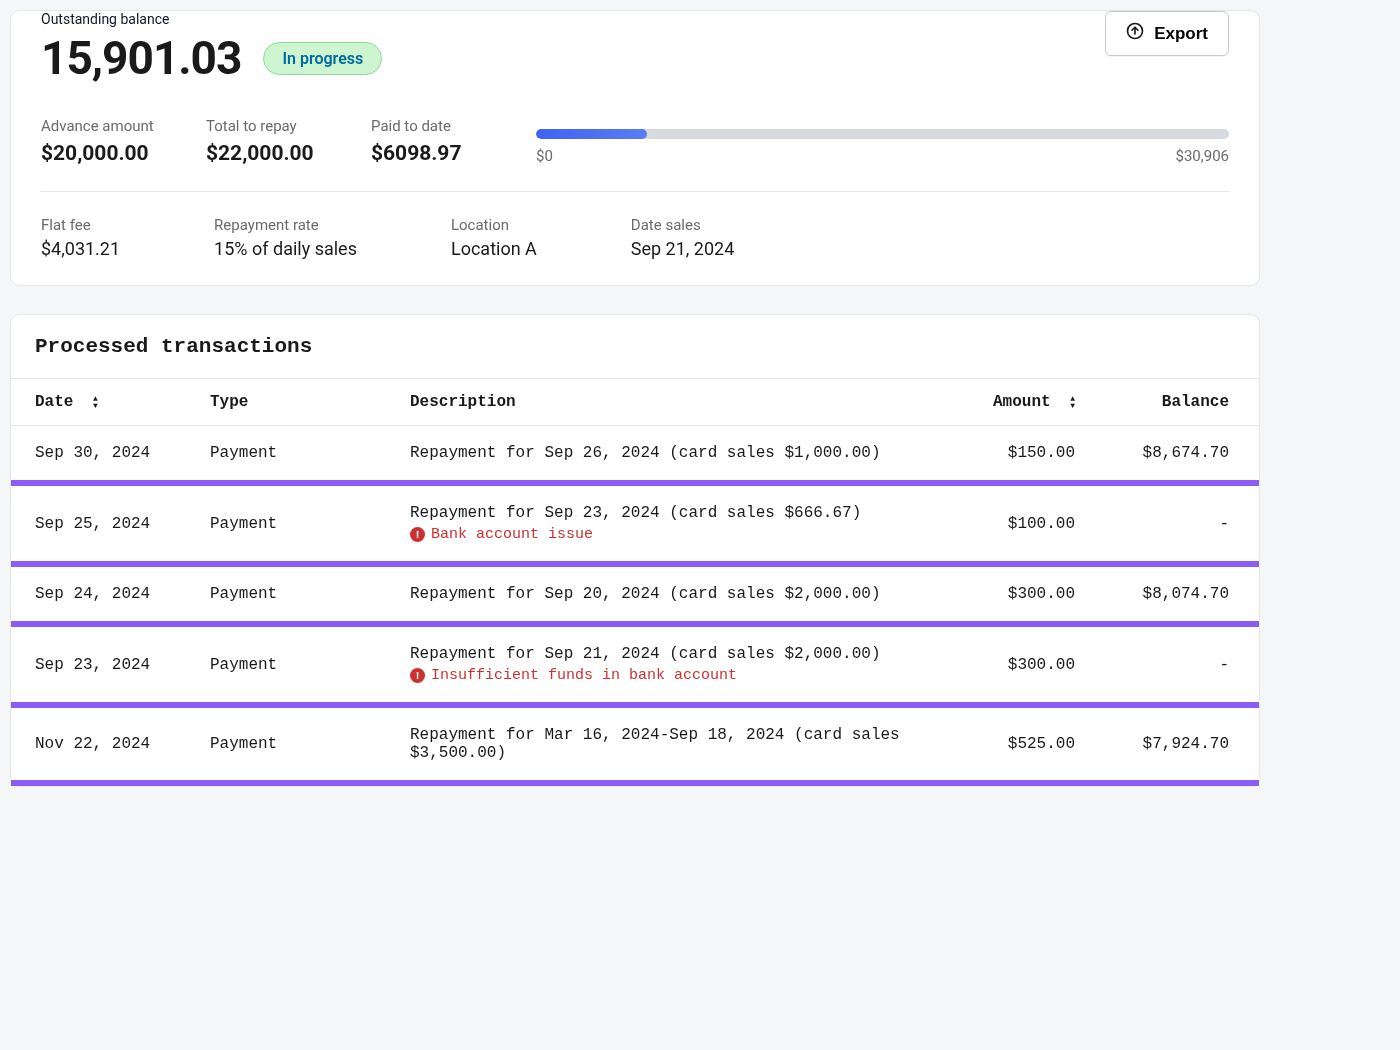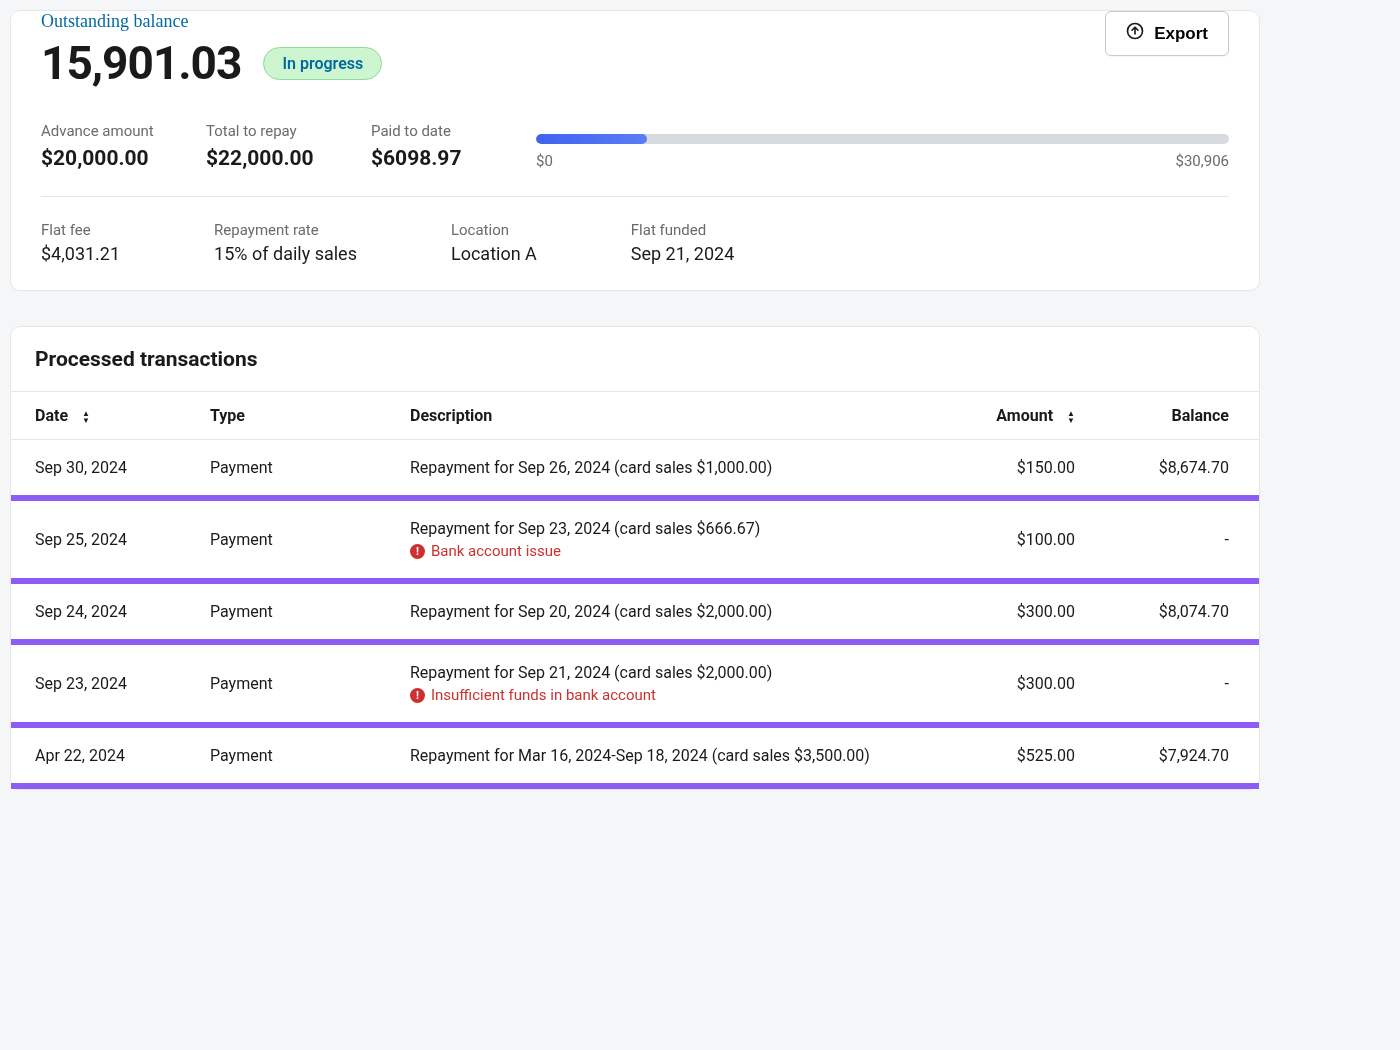--- a/index.html
+++ b/index.html
@@ -11,21 +11,21 @@
   width: 1270px;
 }
 .card {
   background: #fff;
   border: 1px solid #e6e6e6;
   border-radius: 10px;
   margin: 10px;
 }
 .balance-section { padding: 0 30px 26px; }
 .top-row { display: flex; align-items: flex-start; justify-content: space-between; padding-top: 0; }
-.balance-label { color: #0369a1; font-size: 18px; margin-bottom: 4px; font-family: Liberation Serif, serif; }
+.balance-label { color: #0f172a; font-size: 14px; margin-bottom: 4px; }
 .balance-row { display: flex; align-items: center; gap: 22px; }
 .balance-value { font-size: 46px; font-weight: 700; letter-spacing: -1px; }
 .status-pill {
   background: #cdf5d0;
   color: #0369a1;
   border: 1px solid #8fd99a;
   border-radius: 999px;
   padding: 6px 18px;
   font-size: 16px;
   font-weight: 600;
@@ -52,21 +52,21 @@
 .progress-wrap { flex: 1; }
 .progress-track { height: 10px; background: #d7dade; border-radius: 6px; position: relative; overflow: hidden; }
 .progress-fill { height: 100%; background: linear-gradient(90deg, #3f63f0, #5a7cf5); border-radius: 6px; }
 .progress-labels { display: flex; justify-content: space-between; margin-top: 8px; color: #6b6b6b; font-size: 15px; }
 .divider { border-top: 1px solid #e6e6e6; margin-top: 26px; }
 .meta-row { display: flex; gap: 94px; padding-top: 24px; }
 .meta-item { }
 .meta-label { color: #6b6b6b; font-size: 15px; margin-bottom: 4px; }
 .meta-value { font-size: 18px; }
 
-.tx-card { margin-top: 35px; }
+.tx-card { margin-top: 28px; font-family: Liberation Mono, monospace; }
 .tx-title { font-size: 21px; font-weight: 700; padding: 20px 24px 20px; }
 .tx-table { width: 100%; border-collapse: collapse; }
 .tx-table thead th {
   text-align: left; font-weight: 700; font-size: 16px;
   padding: 14px 24px;
   border-top: 1px solid #e6e6e6;
   border-bottom: 1px solid #e6e6e6;
 }
 .tx-table th.amount, .tx-table td.amount { text-align: right; }
 .tx-table th.balance, .tx-table td.balance { text-align: right; padding-right: 30px; }
@@ -144,21 +144,21 @@
       </div>
       <div class="meta-item">
         <div class="meta-label">Repayment rate</div>
         <div class="meta-value">15% of daily sales</div>
       </div>
       <div class="meta-item">
         <div class="meta-label">Location</div>
         <div class="meta-value">Location A</div>
       </div>
       <div class="meta-item">
-        <div class="meta-label">Flat funded</div>
+        <div class="meta-label">Date sales</div>
         <div class="meta-value">Sep 21, 2024</div>
       </div>
     </div>
   </div>
 </div>
 
 <div class="card tx-card">
   <div class="tx-title">Processed transactions</div>
   <table class="tx-table">
     <colgroup>
@@ -228,21 +228,21 @@
             <div>Repayment for Sep 21, 2024 (card sales $2,000.00)</div>
             <div class="error-line">
               <span class="error-icon">!</span>
               <span>Insufficient funds in bank account</span>
             </div>
           </td>
           <td class="amount">$300.00</td>
           <td class="balance">-</td>
         </tr>
         <tr>
-          <td>Apr 22, 2024</td>
+          <td>Nov 22, 2024</td>
           <td>Payment</td>
           <td>
             <div>Repayment for Mar 16, 2024-Sep 18, 2024 (card sales $3,500.00)</div>
           </td>
           <td class="amount">$525.00</td>
           <td class="balance">$7,924.70</td>
         </tr>
       </tbody>
   </table>
 </div>

